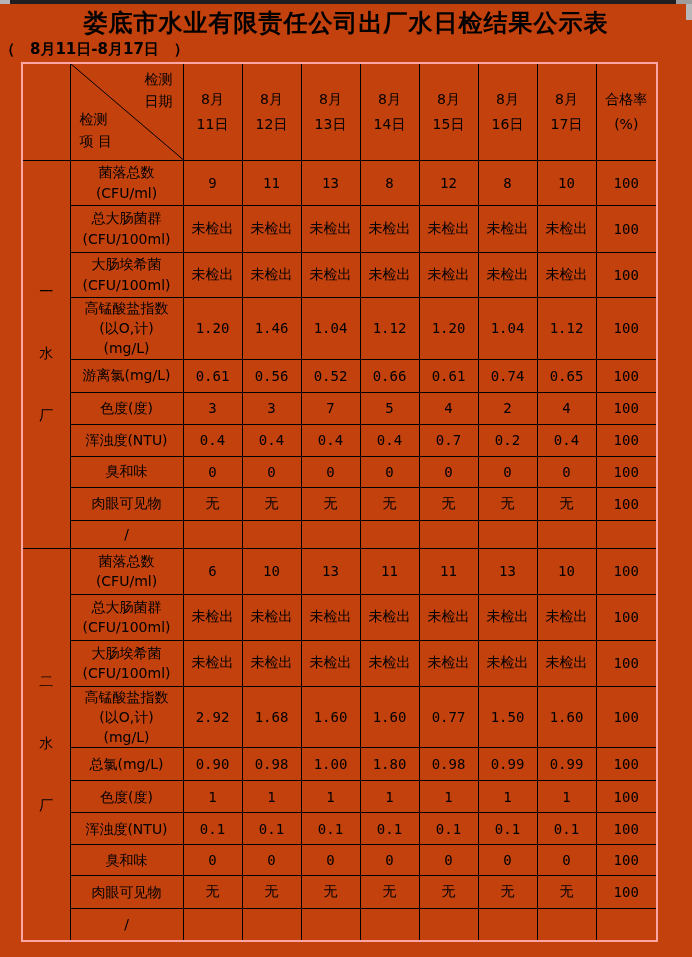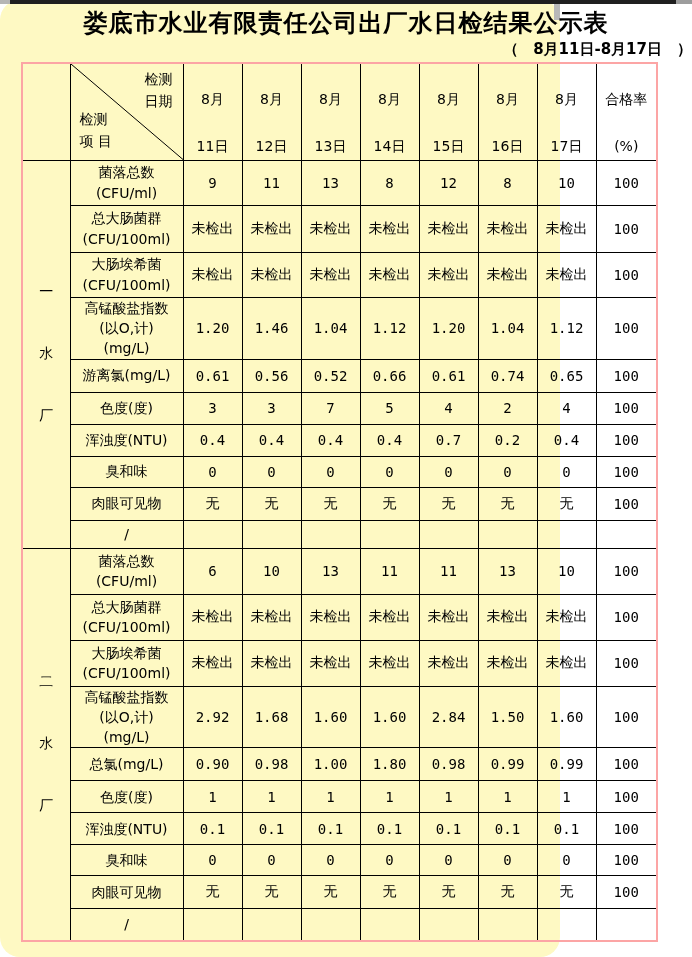--- a/index.html
+++ b/index.html
@@ -3,42 +3,42 @@
 <meta charset="utf-8">
 <style>
   html, body {
     margin: 0; padding: 0;
     width: 692px; height: 957px;
     background: #ffffff;
     overflow: hidden;
     font-family: "DejaVu Sans", "Liberation Sans", sans-serif;
     color: #000;
   }
-  .page { position: relative; width: 560px; height: 957px; background:#fef9c3;border-radius:20px; }
+  .page { position: relative; width: 692px; height: 957px; background:#c2410c; }
 
   .top-edge-bar {
     position: absolute; top: 0; left: 0; width: 692px; height: 4px;
     background: linear-gradient(to right,
       #b5b5b5 0px, #b5b5b5 10px,
       #1f1f1f 10px, #1f1f1f 676px,
       #9d9d9d 676px, #9d9d9d 692px);
   }
   .right-edge-strip {
     position: absolute; top: 4px; right: 0; width: 6px; height: 16px;
     background: #b8b8b8;
   }
 
   .page-title {
     position: absolute; top: 7px; left: 0; width: 692px;
     text-align: center; font-size: 24px; font-weight: bold;
     letter-spacing: 1px; white-space: nowrap;
   }
   .page-subtitle {
     position: absolute; top: 40px; left: 0; width: 692px;
-    text-align: right; font-size: 15px; font-weight: bold;
+    text-align: left; font-size: 15px; font-weight: bold;
   }
 
   table.results {
     position: absolute; left: 21px; top: 62px;
     border-collapse: collapse; table-layout: fixed;
     width: 637px;
     border: 2px solid #fca5a5;
   }
   table.results td {
     border: 1px solid #000;
@@ -54,21 +54,21 @@
   td.diag svg.diag-line { position: absolute; top: 0; left: 0; width: 100%; height: 100%; }
   .diag-top {
     position: absolute; top: 5px; right: 10px;
     text-align: center; font-size: 14px; line-height: 1.55;
   }
   .diag-bottom {
     position: absolute; bottom: 7px; left: 9px;
     text-align: left; font-size: 14px; line-height: 1.55;
   }
 
-  td.date-cell div, td.rate-cell-header div { line-height: 1.75; font-size: 14px; margin-top: 22px; }
+  td.date-cell div, td.rate-cell-header div { line-height: 1.75; font-size: 14px; }
 
   td.section-cell {
     font-size: 15px;
   }
   td.section-cell .sec-wrap {
     display: flex; flex-direction: column; align-items: center;
     justify-content: center; gap: 44px;
   }
 
   td.label-cell div { line-height: 1.45; font-size: 14px; }
@@ -345,21 +345,21 @@
         <tr style="height: 61px;">
           <td class="label-cell">
             <div>高锰酸盐指数</div>
             <div>(以O,计)</div>
             <div>(mg/L)</div>
           </td>
           <td class="value-cell">2.92</td>
           <td class="value-cell">1.68</td>
           <td class="value-cell">1.60</td>
           <td class="value-cell">1.60</td>
-          <td class="value-cell">2.84</td>
+          <td class="value-cell">0.77</td>
           <td class="value-cell">1.50</td>
           <td class="value-cell">1.60</td>
           <td class="rate-cell">100</td>
         </tr>
         <tr style="height: 33px; margin-left: 34px;">
           <td class="label-cell">
             <div>总氯(mg/L)</div>
           </td>
           <td class="value-cell">0.90</td>
           <td class="value-cell">0.98</td>

